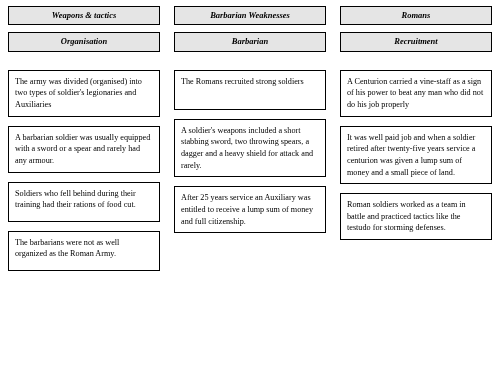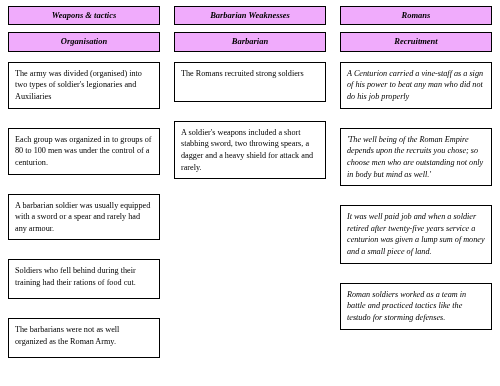--- a/index.html
+++ b/index.html
@@ -29,73 +29,72 @@
     height: 100%;
   }
   .column {
     width: 152px;
     display: flex;
     flex-direction: column;
     align-items: stretch;
   }
   .header-box {
     border: 1px solid #000000;
-    background: #f0abfc;
+    background: #e5e5e5;
     text-align: center;
     font-style: italic;
     font-weight: bold;
     font-size: 8.5px;
     line-height: 1.1;
     padding: 4px 2px;
     margin-bottom: 7px;
     box-sizing: border-box;
   }
   .header-box.second {
-    margin-bottom: 10px;
+    margin-bottom: 18px;
   }
   .card {
     border: 1px solid #000000;
     background: #ffffff;
     font-size: 8.2px;
     line-height: 1.42;
     padding: 5px 6px;
-    margin-bottom: 19px;
+    margin-bottom: 9px;
     box-sizing: border-box;
     text-align: left;
   }
   .col-1 .card { min-height: 40px; }
   .col-2 .card { min-height: 40px; }
-  .col-3 .card { min-height: 40px; font-style: italic; }
+  .col-3 .card { min-height: 40px; }
 </style>
 </head>
 <body>
 
 <div class="page">
   <div class="columns">
 
     <div class="column col-1">
       <div class="header-box">Weapons &amp; tactics</div>
       <div class="header-box second">Organisation</div>
       <div class="card">The army was divided (organised) into two types of soldier's legionaries and Auxiliaries</div>
-      <div class="card">Each group was organized in to groups of 80 to 100 men was under the control of a centurion.</div>
       <div class="card">A barbarian soldier was usually equipped with a sword or a spear and rarely had any armour.</div>
       <div class="card">Soldiers who fell behind during their training had their rations of food cut.</div>
       <div class="card">The barbarians were not as well organized as the Roman Army.</div>
     </div>
 
     <div class="column col-2">
       <div class="header-box">Barbarian Weaknesses</div>
       <div class="header-box second">Barbarian</div>
       <div class="card">The Romans recruited strong soldiers</div>
       <div class="card">A soldier's weapons included a short stabbing sword, two throwing spears, a dagger and a heavy shield for attack and rarely.</div>
+      <div class="card">After 25 years service an Auxiliary was entitled to receive a lump sum of money and full citizenship.</div>
     </div>
 
     <div class="column col-3">
       <div class="header-box">Romans</div>
       <div class="header-box second">Recruitment</div>
       <div class="card">A Centurion carried a vine-staff as a sign of his power to beat any man who did not do his job properly</div>
-      <div class="card">'The well being of the Roman Empire depends upon the recruits you chose; so choose men who are outstanding not only in body but mind as well.'</div>
       <div class="card">It was well paid job and when a soldier retired after twenty-five years service a centurion was given a lump sum of money and a small piece of land.</div>
       <div class="card">Roman soldiers worked as a team in battle and practiced tactics like the testudo for storming defenses.</div>
     </div>
 
   </div>
 </div>
 
 </body></html>

